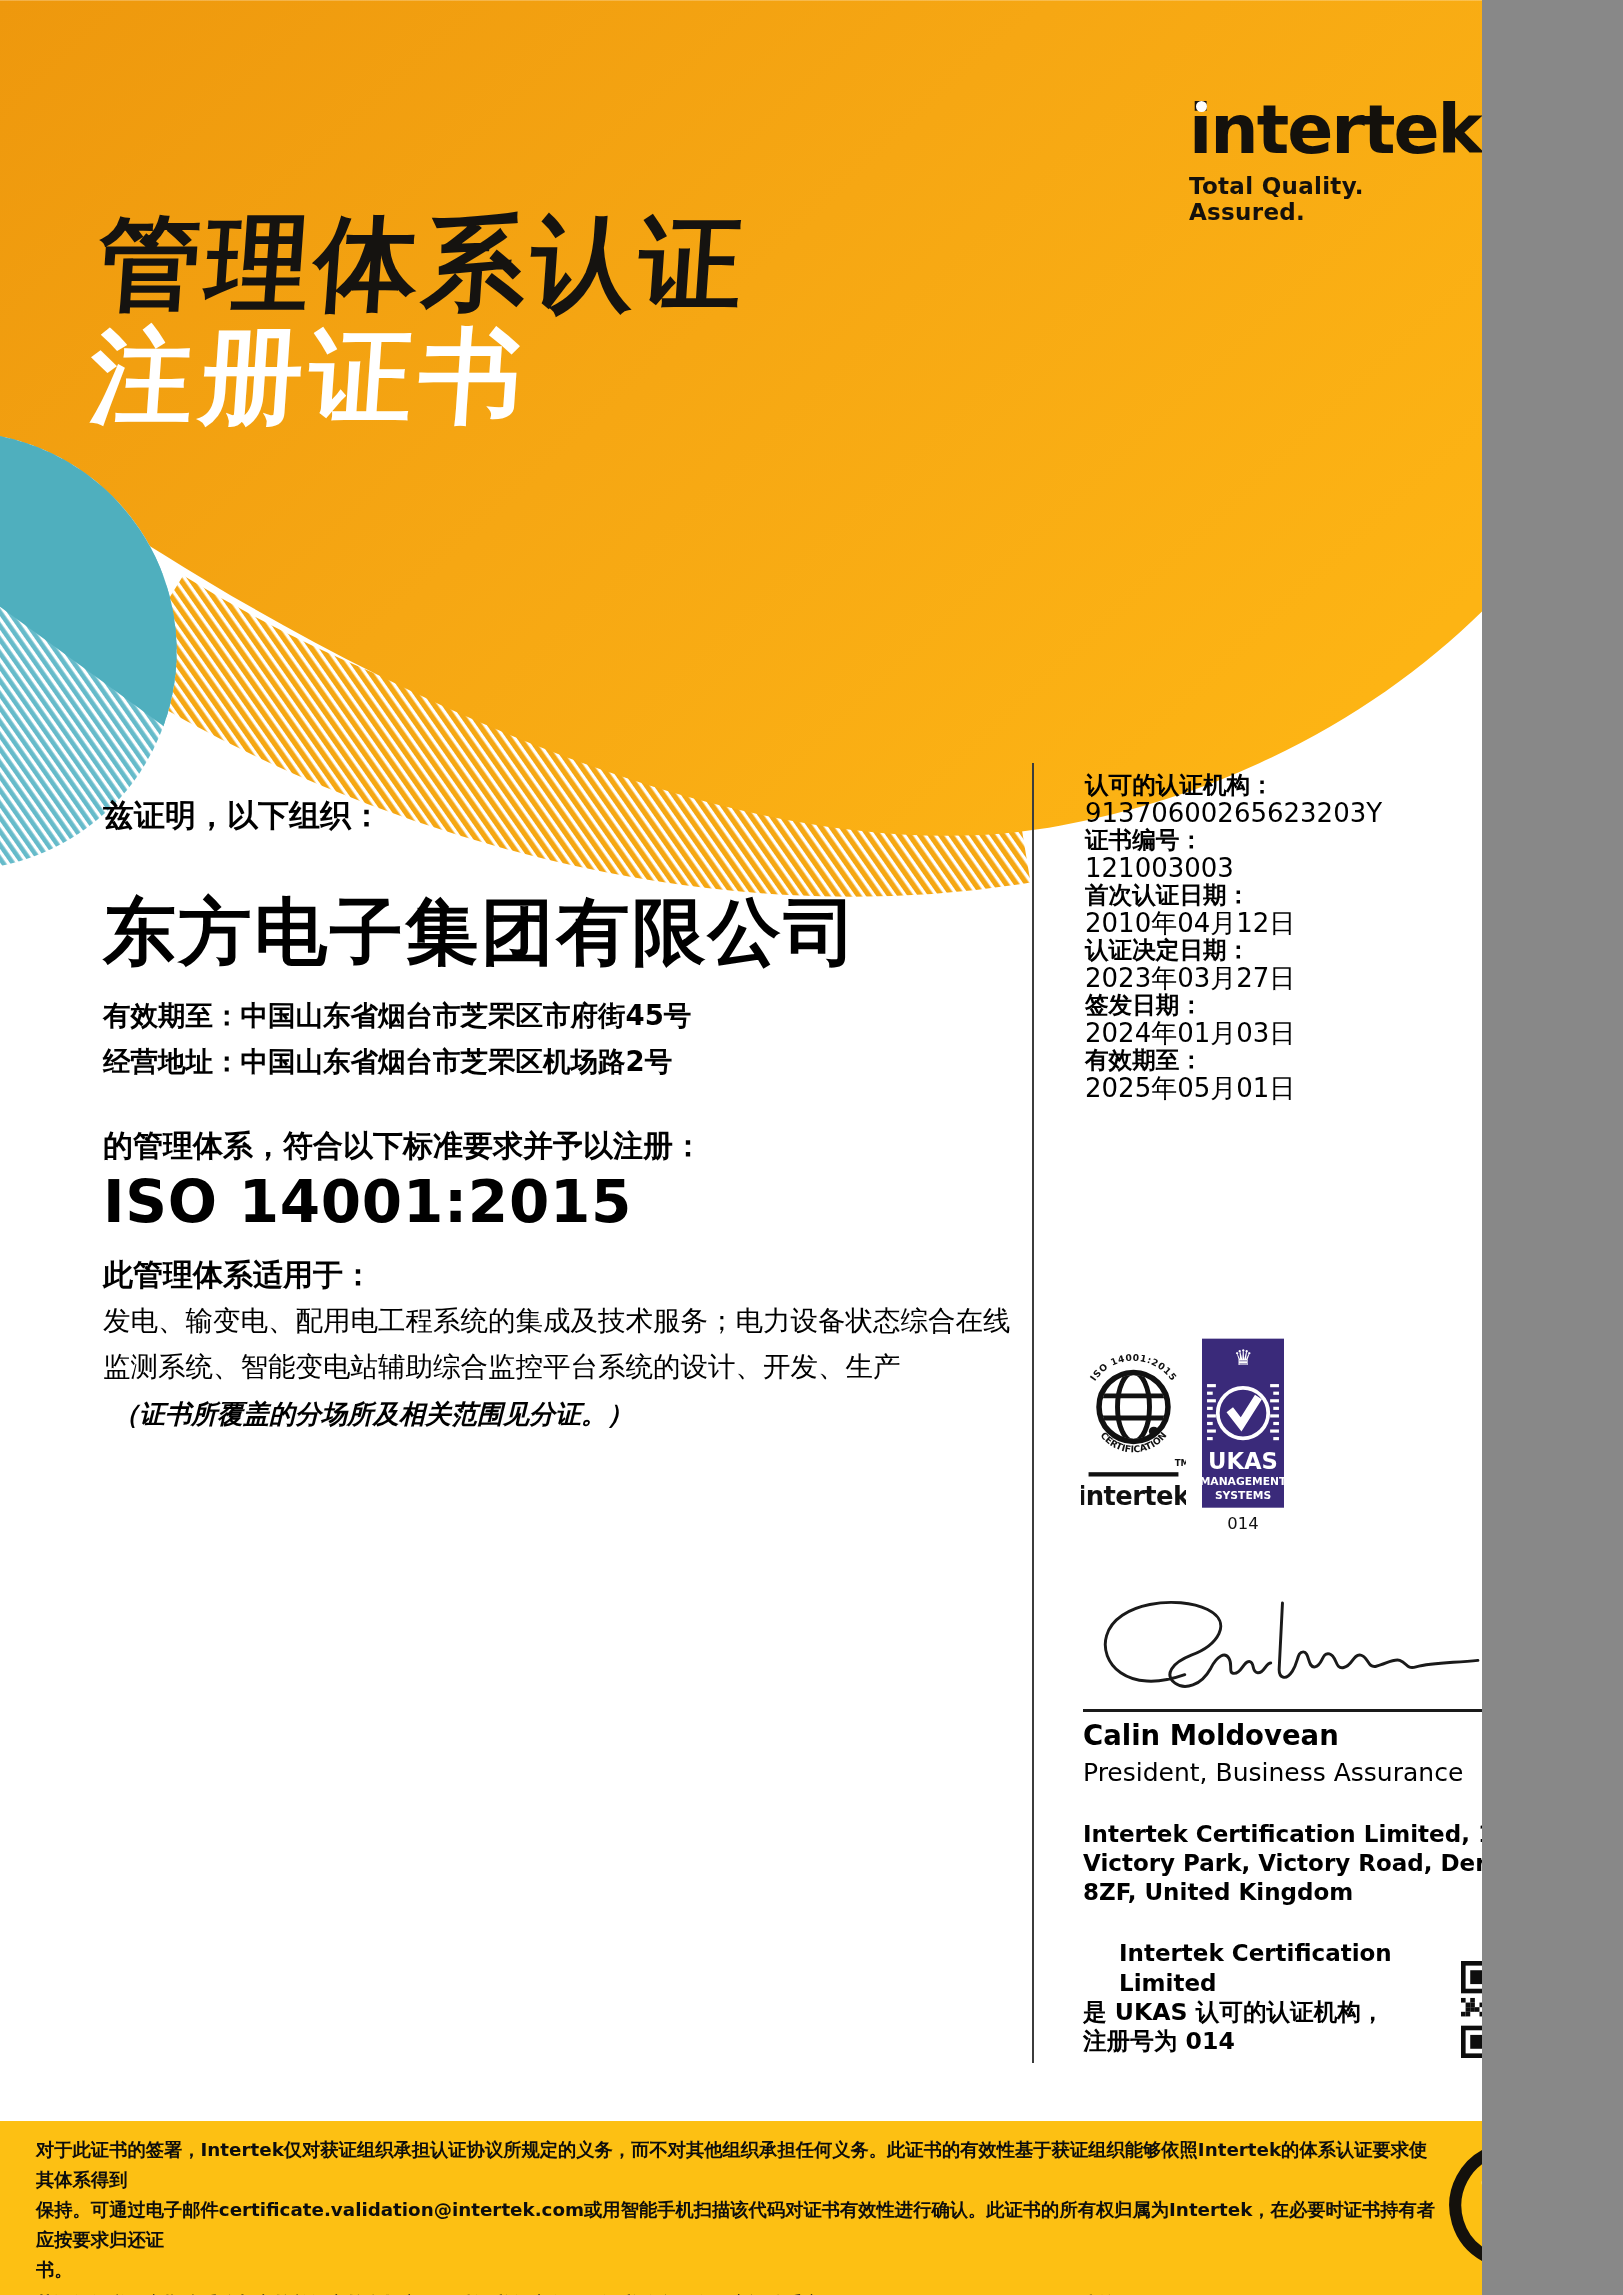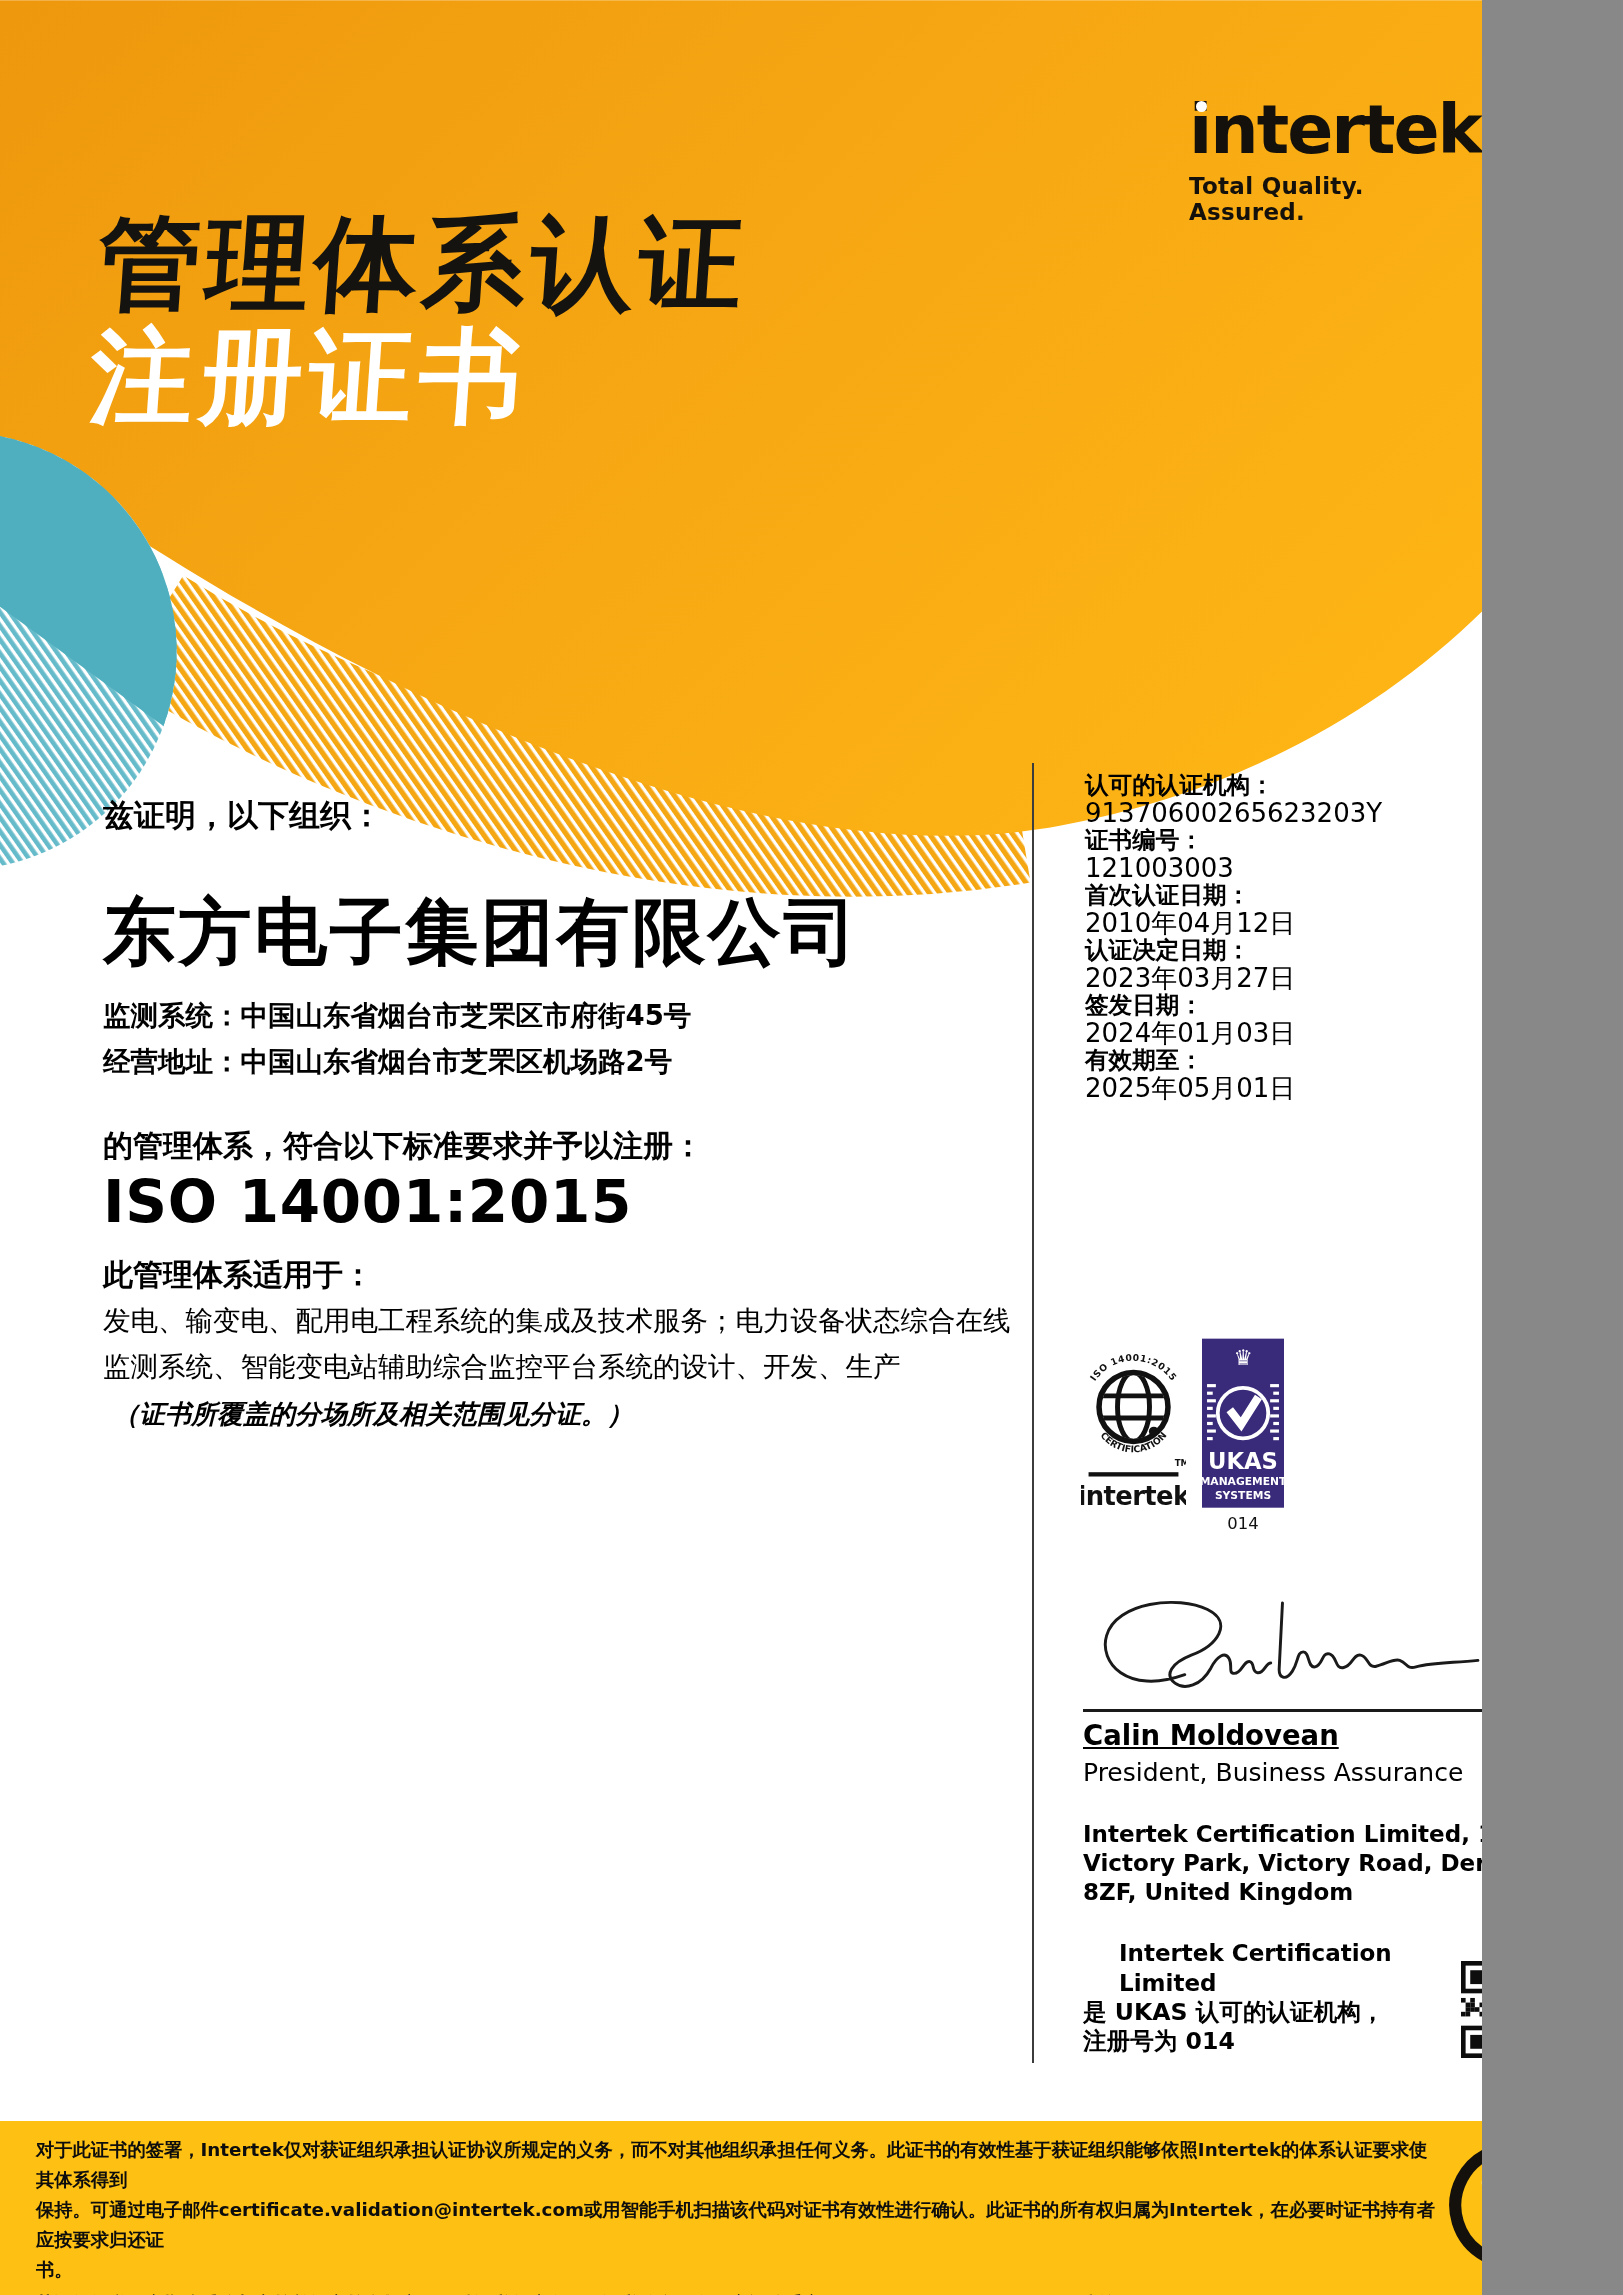--- a/index.html
+++ b/index.html
@@ -36,21 +36,21 @@
   .divider{left:1032px;top:763px;width:2px;height:1300px;background:var(--divider);}
   
   .sidebar{left:1085px;top:771px;width:517px;color:#000;}
   .sb-label{font-size:23.6px;font-weight:900;line-height:29px;}
   .sb-value{font-size:26px;font-weight:400;line-height:26px;}
   
   .marks{left:1081px;top:1338px;display:flex;gap:15.7px;align-items:flex-start;}
   
   .sig-svg{left:1086px;top:1590px;}
   .sig-line{left:1083px;top:1709px;width:505px;height:3.3px;background:#1a1a1a;}
-  .sig-name{left:1083px;top:1719px;font-size:27.5px;font-weight:900;color:#000;text-decoration:underline;}
+  .sig-name{left:1083px;top:1719px;font-size:27.5px;font-weight:900;color:#000;}
   .sig-title{left:1083px;top:1758px;font-size:25px;font-weight:500;color:#000;}
   .addr-block{left:1083px;top:1820px;width:514px;font-size:23px;font-weight:700;line-height:29px;color:#000;}
   .accred{left:1083px;top:1938px;width:366px;color:#000;}
   .accred .l1{font-size:23px;font-weight:700;line-height:30px;margin-left:36px;}
   .accred .l2,.accred .l3{font-size:23.6px;font-weight:600;line-height:29px;}
   .qr{left:1461px;top:1961px;}
   
   .footer{left:0;top:2121px;width:1623px;height:175px;background:var(--footer-yellow);}
   .footer-text{position:absolute;left:36px;top:14.4px;width:1400px;color:#0d0d0d;}
   .f-line{font-size:18.3px;font-weight:700;line-height:30px;}
@@ -95,21 +95,21 @@
     <div class="brand-tag">Total Quality. Assured.</div>
   </div>
 
   <div class="titles">
     <div class="t1">管理体系认证</div>
     <div class="t2">注册证书</div>
   </div>
 
   <div class="abs intro">兹证明，以下组织：</div>
   <div class="abs company">东方电子集团有限公司</div>
-  <div class="abs addr1">监测系统：中国山东省烟台市芝罘区市府街45号</div>
+  <div class="abs addr1">有效期至：中国山东省烟台市芝罘区市府街45号</div>
   <div class="abs addr2">经营地址：中国山东省烟台市芝罘区机场路2号</div>
   <div class="abs sysline">的管理体系，符合以下标准要求并予以注册：</div>
   <div class="abs standard">ISO 14001:2015</div>
   <div class="abs scopehead">此管理体系适用于：</div>
   <div class="abs scope1">发电、输变电、配用电工程系统的集成及技术服务；电力设备状态综合在线</div>
   <div class="abs scope2">监测系统、智能变电站辅助综合监控平台系统的设计、开发、生产</div>
   <div class="abs note">（证书所覆盖的分场所及相关范围见分证。）</div>
 
   <div class="abs divider"></div>
 

